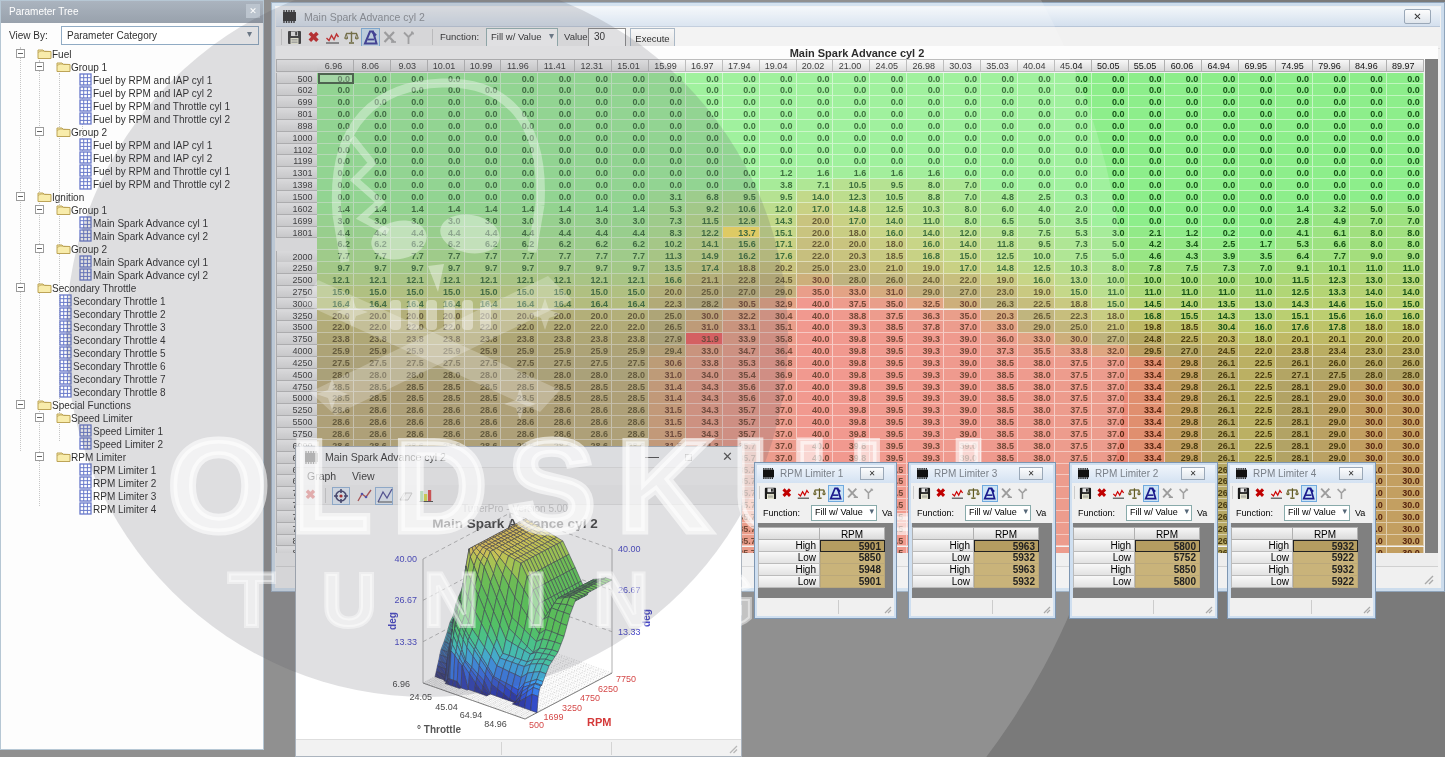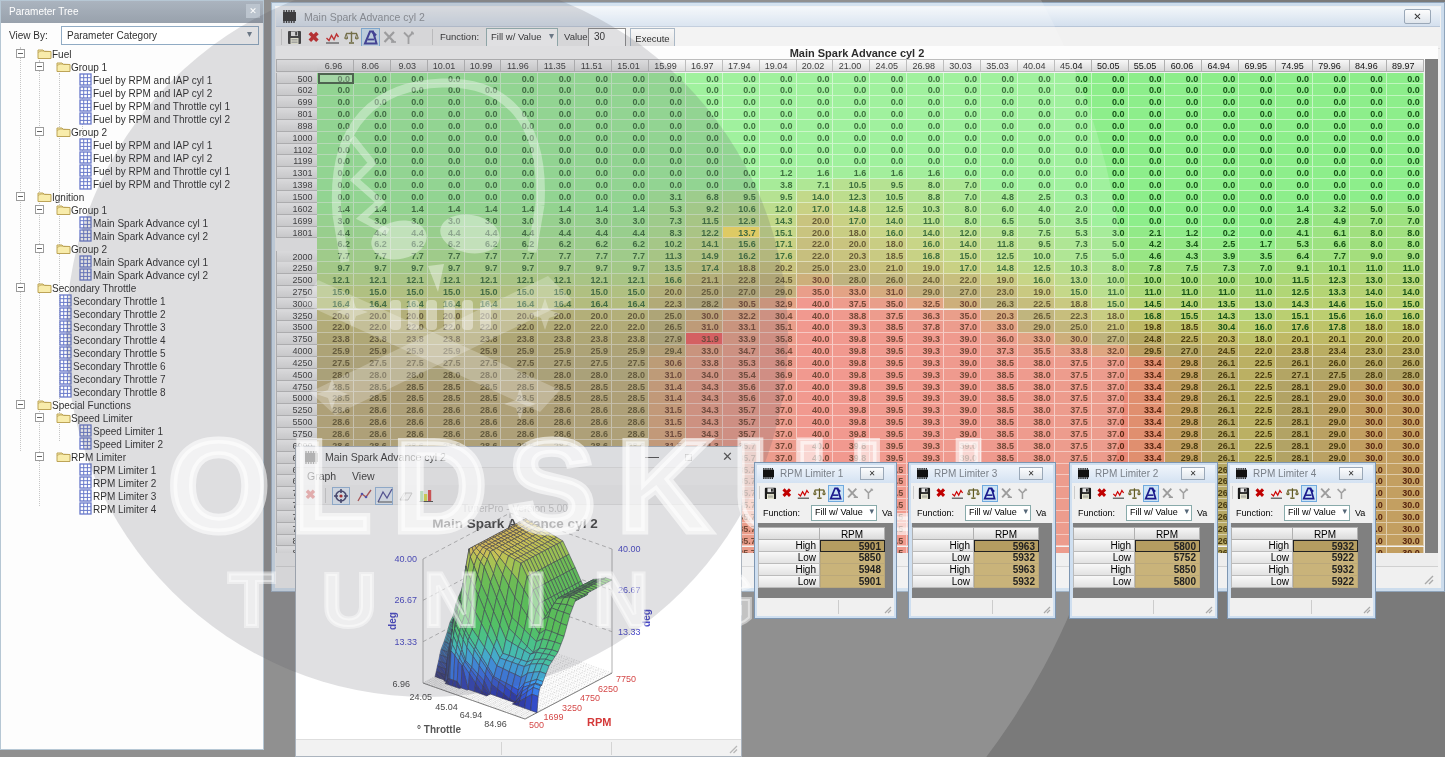--- a/index.html
+++ b/index.html
@@ -259,22 +259,22 @@
 <div class="abs" style="left:630px;top:28px;width:45px;height:20px;background:linear-gradient(#f6f6f6,#dedede);border:1px solid #9ab;font-size:9.5px;text-align:center;padding-top:4px">Execute</div>
 <div class="abs" style="left:276px;top:46px;width:1162px;height:13.5px;background:#fdfdfd;font-size:11px;font-weight:bold;text-align:center;padding-top:1px">Main Spark Advance cyl 2</div>
 <div class="abs" style="left:276px;top:59px;width:41.5px;height:12.5px;background:linear-gradient(#f6f6f6,#dcdcdc);border:1px solid #b0b0b0"></div>
 <div class="cellrow" style="top:59px;">
 <div class="c ch">6.96</div>
 <div class="c ch">8.06</div>
 <div class="c ch">9.03</div>
 <div class="c ch">10.01</div>
 <div class="c ch">10.99</div>
 <div class="c ch">11.96</div>
-<div class="c ch">11.35</div>
-<div class="c ch">11.51</div>
+<div class="c ch">11.41</div>
+<div class="c ch">12.31</div>
 <div class="c ch">15.01</div>
 <div class="c ch">15.99</div>
 <div class="c ch">16.97</div>
 <div class="c ch">17.94</div>
 <div class="c ch">19.04</div>
 <div class="c ch">20.02</div>
 <div class="c ch">21.00</div>
 <div class="c ch">24.05</div>
 <div class="c ch">26.98</div>
 <div class="c ch">30.03</div>

